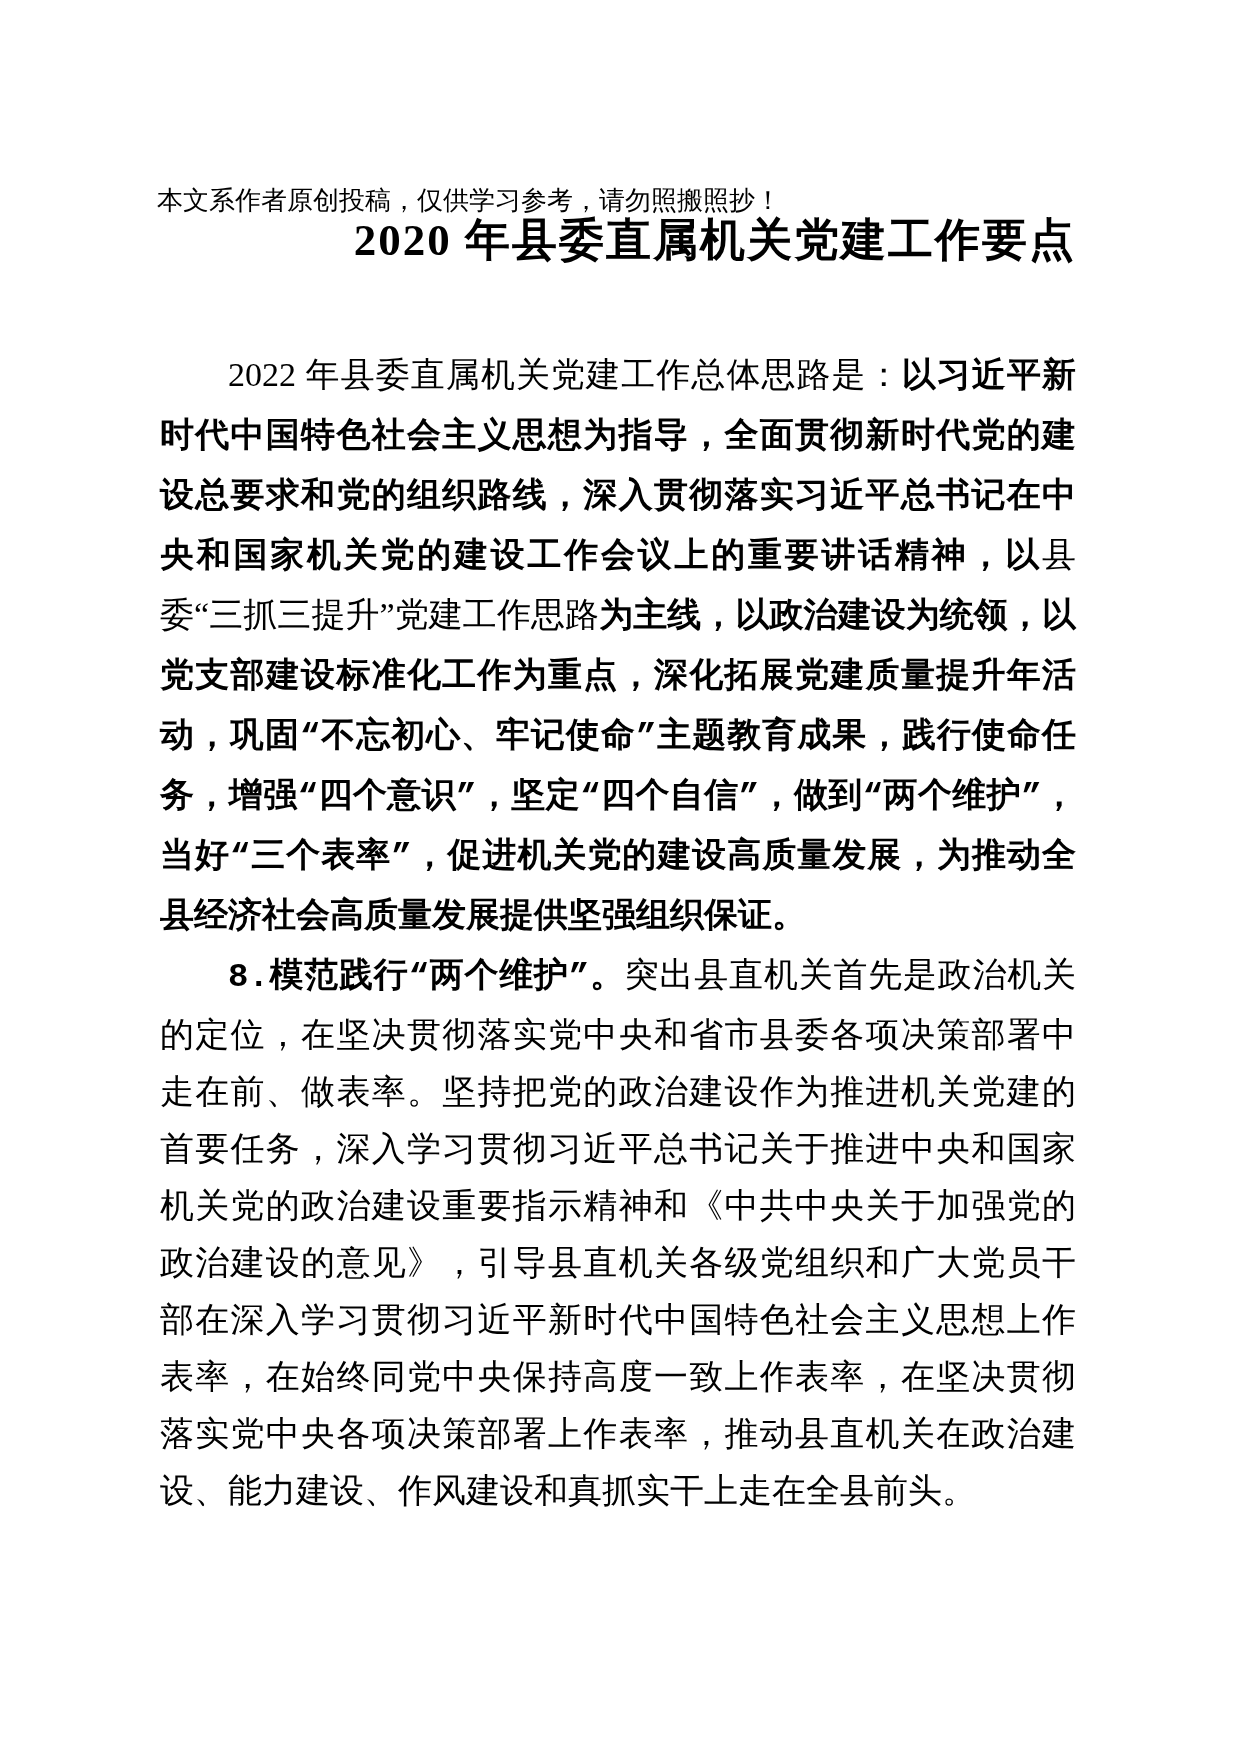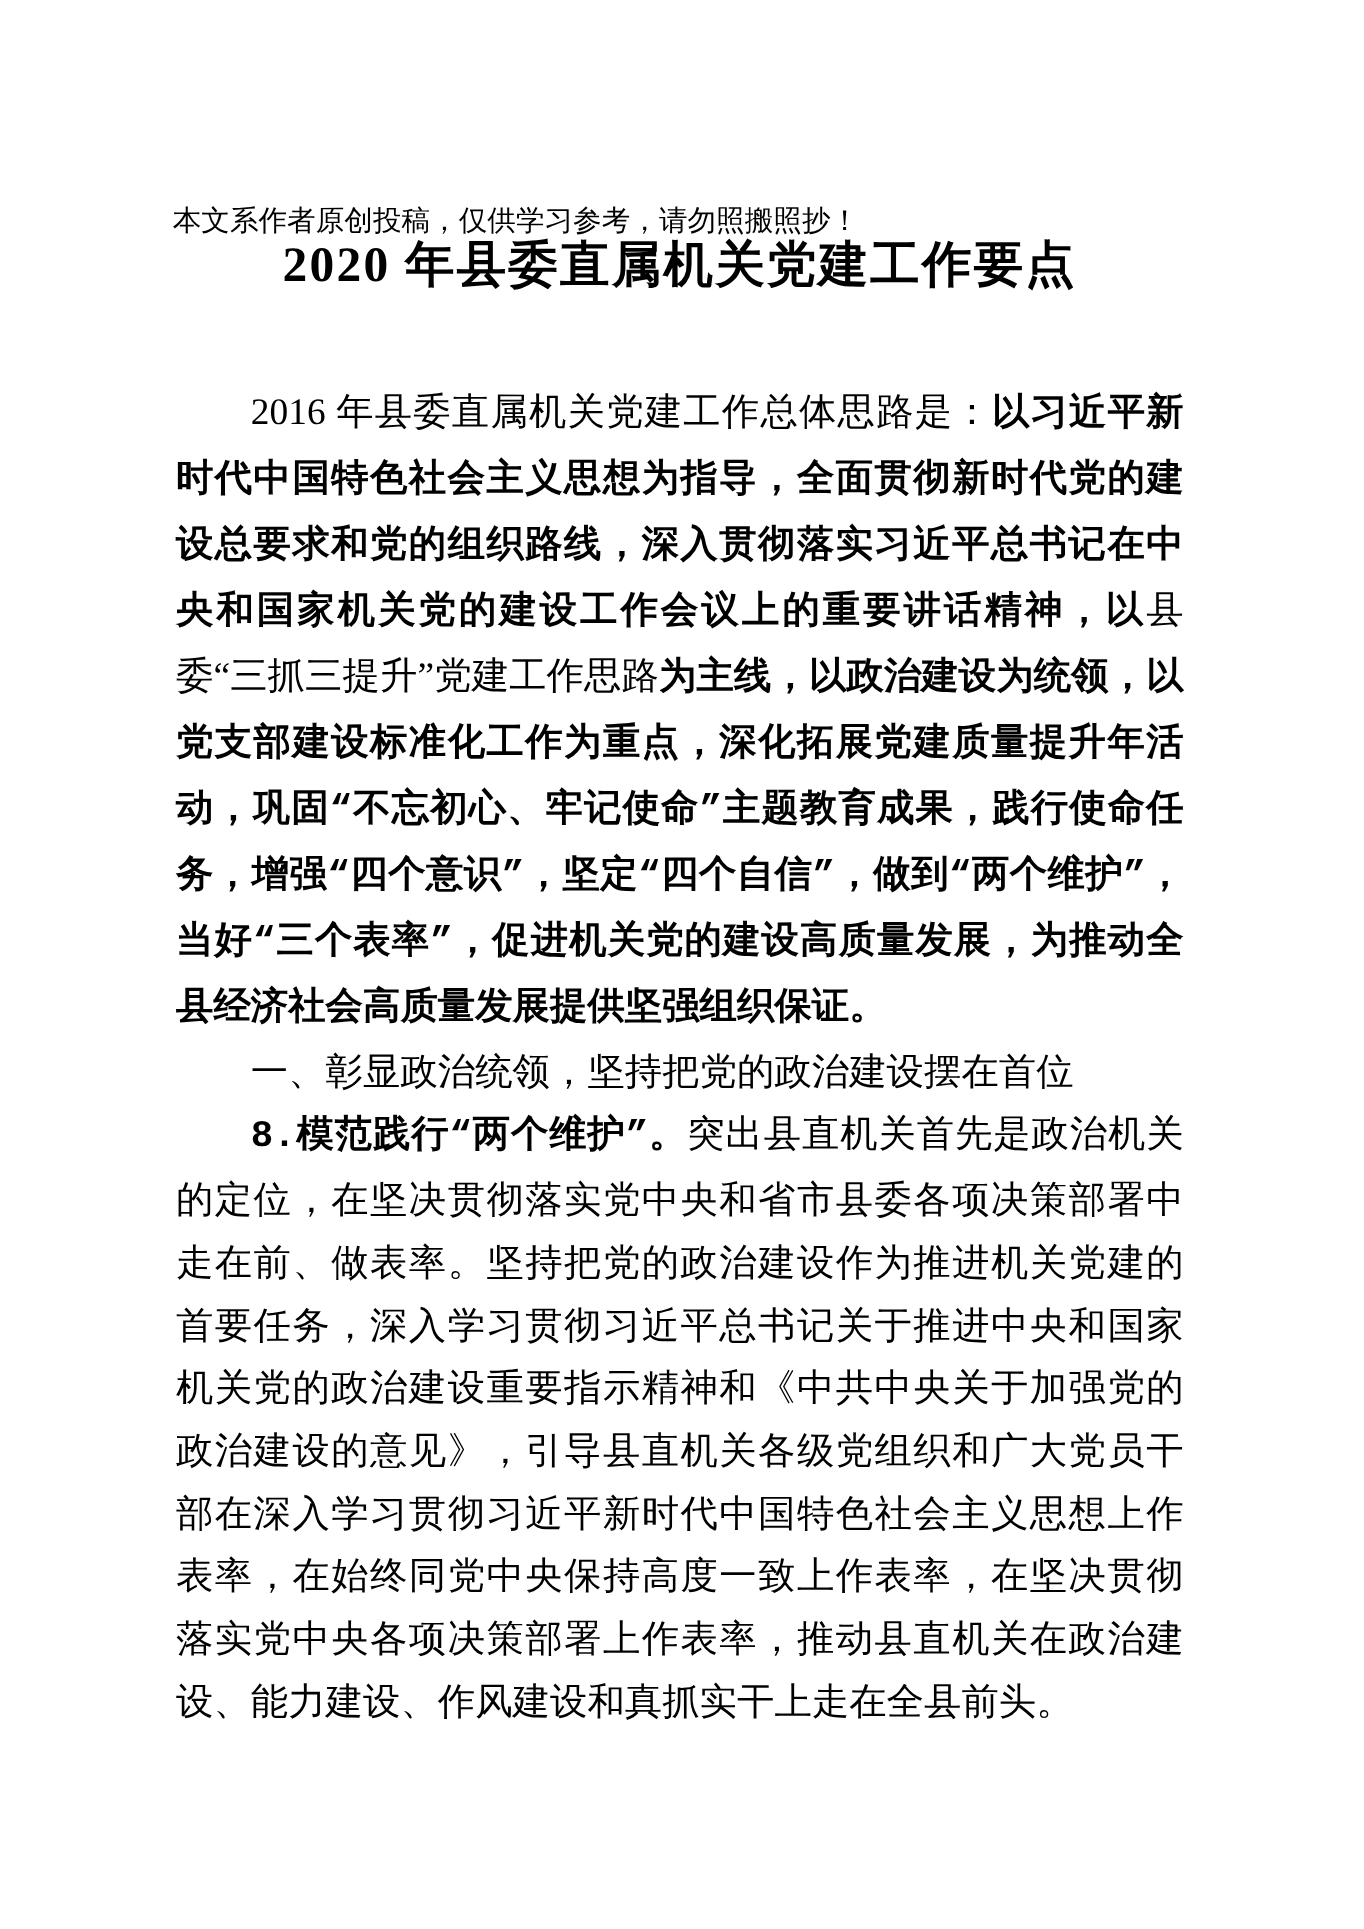--- a/index.html
+++ b/index.html
@@ -25,21 +25,21 @@
     font-family: "Liberation Sans", sans-serif;
     color: #000000;
     white-space: nowrap;
   }
   .doc-title {
     position: absolute;
     left: 160px;
     top: 210px;
     width: 916px;
     margin: 0;
-    text-align: center;
+    text-align: right;
     font-size: 45px;
     line-height: 60px;
     font-weight: 700;
     letter-spacing: 2px;
     font-family: "Liberation Serif", serif;
     color: #000000;
     white-space: nowrap;
   }
   .content {
     position: absolute;
@@ -68,17 +68,16 @@
     font-weight: 400;
   }
 </style>
 </head>
 <body>
 
 <div class="page">
   <div class="disclaimer">本文系作者原创投稿，仅供学习参考，请勿照搬照抄！</div>
   <h1 class="doc-title">2020 年县委直属机关党建工作要点</h1>
   <div class="content">
-      <p class="para"><span class="seg">2016 年县委直属机关党建工作总体思路是：</span><span class="seg bold">以习近平新时代中国特色社会主义思想为指导，全面贯彻新时代党的建设总要求和党的组织路线，深入贯彻落实习近平总书记在中央和国家机关党的建设工作会议上的重要讲话精神，以</span><span class="seg">县委“三抓三提升”党建工作思路</span><span class="seg bold">为主线，以政治建设为统领，以党支部建设标准化工作为重点，深化拓展党建质量提升年活动，巩固“不忘初心、牢记使命”主题教育成果，践行使命任务，增强“四个意识”，坚定“四个自信”，做到“两个维护”，当好“三个表率”，促进机关党的建设高质量发展，为推动全县经济社会高质量发展提供坚强组织保证。</span></p>
-      <p class="para heading"><span class="seg">一、彰显政治统领，坚持把党的政治建设摆在首位</span></p>
+      <p class="para"><span class="seg">2022 年县委直属机关党建工作总体思路是：</span><span class="seg bold">以习近平新时代中国特色社会主义思想为指导，全面贯彻新时代党的建设总要求和党的组织路线，深入贯彻落实习近平总书记在中央和国家机关党的建设工作会议上的重要讲话精神，以</span><span class="seg">县委“三抓三提升”党建工作思路</span><span class="seg bold">为主线，以政治建设为统领，以党支部建设标准化工作为重点，深化拓展党建质量提升年活动，巩固“不忘初心、牢记使命”主题教育成果，践行使命任务，增强“四个意识”，坚定“四个自信”，做到“两个维护”，当好“三个表率”，促进机关党的建设高质量发展，为推动全县经济社会高质量发展提供坚强组织保证。</span></p>
       <p class="para"><span class="seg bold">8.模范践行“两个维护”。</span><span class="seg">突出县直机关首先是政治机关的定位，在坚决贯彻落实党中央和省市县委各项决策部署中走在前、做表率。坚持把党的政治建设作为推进机关党建的首要任务，深入学习贯彻习近平总书记关于推进中央和国家机关党的政治建设重要指示精神和《中共中央关于加强党的政治建设的意见》，引导县直机关各级党组织和广大党员干部在深入学习贯彻习近平新时代中国特色社会主义思想上作表率，在始终同党中央保持高度一致上作表率，在坚决贯彻落实党中央各项决策部署上作表率，推动县直机关在政治建设、能力建设、作风建设和真抓实干上走在全县前头。</span></p>
     </div>
 </div>
 
 </body></html>

